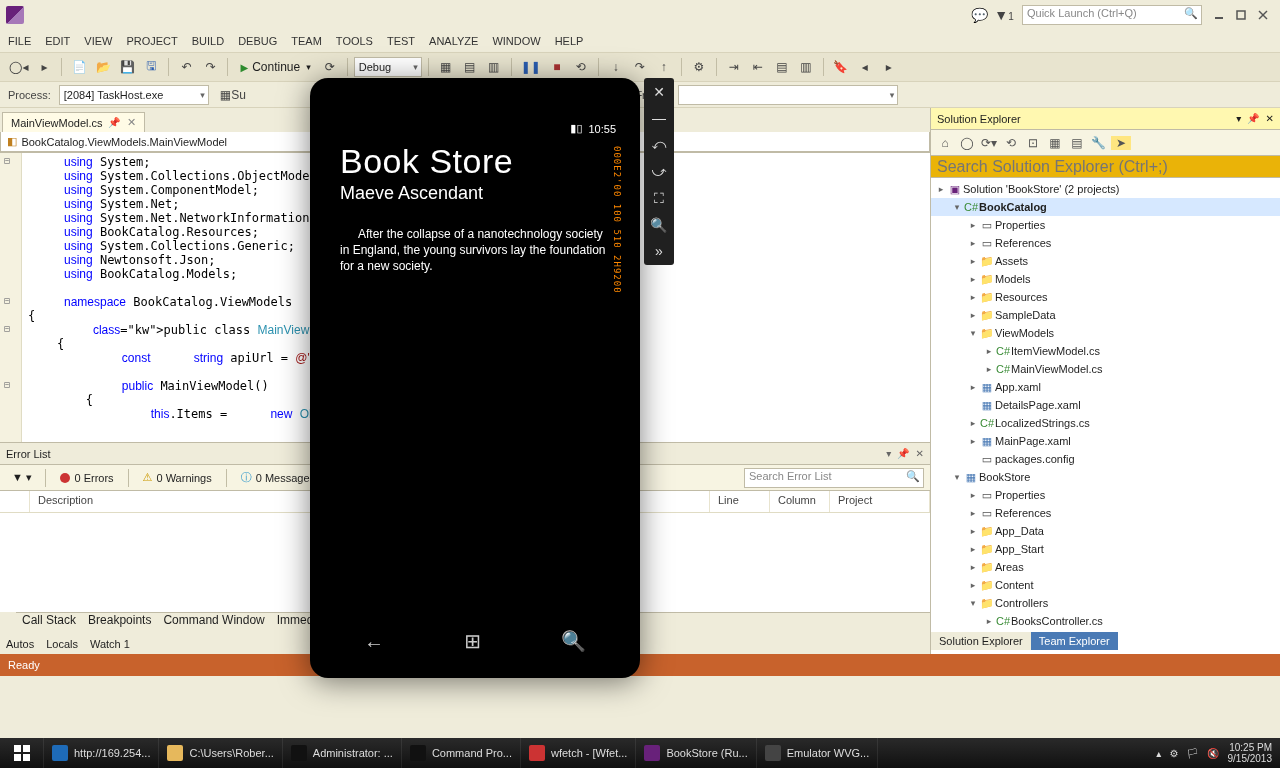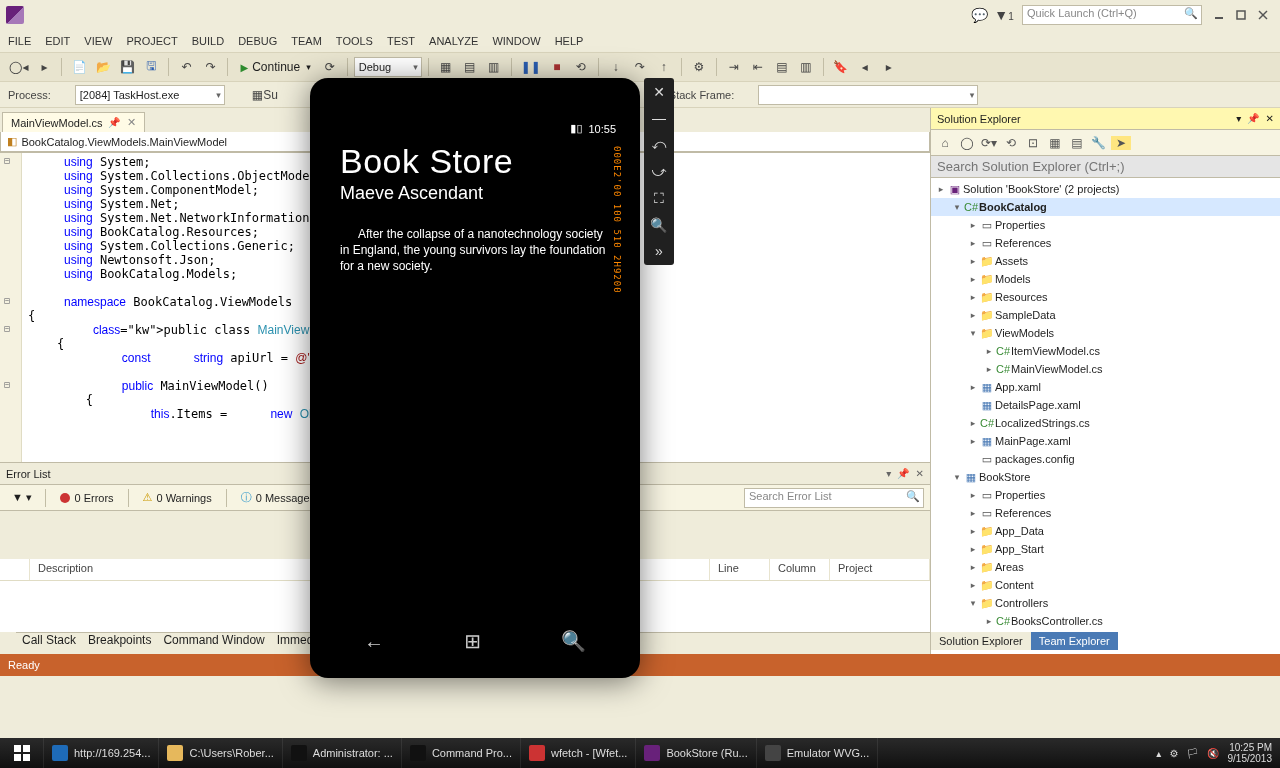--- a/index.html
+++ b/index.html
@@ -23,21 +23,21 @@
 
 .toolbar { height: 30px; background:#e8e4cf; display:flex; align-items:center; padding: 0 6px; gap:2px; border-top:1px solid #d8d3bb; border-bottom:1px solid #d8d3bb;}
 .tb-btn { height:22px; min-width:22px; padding:0 3px; display:inline-flex; align-items:center; justify-content:center; font-size:12px; color:#444; }
 .tb-sep { width:1px; height:18px; background:#c2bda5; margin:0 4px;}
 .tb-dd { border:1px solid #c0bba6; background:#fff; height:20px; min-width:68px; padding:0 14px 0 4px; font-size:11px; display:inline-flex; align-items:center; position:relative;}
 .tb-dd::after{content:"▾"; position:absolute; right:3px; font-size:9px; color:#666;}
 .tb-continue { display:inline-flex; align-items:center; gap:4px; padding:0 6px; }
 .tb-continue .play{ color:#2e8b2e; font-size:10px;}
 
 
-.debugrow { height: 26px; background:#efecda; display:flex; align-items:center; padding:0 8px; gap:24px; font-size:11px; border-bottom:1px solid #d8d3bb;}
+.debugrow { height: 26px; background:#efecda; display:flex; align-items:center; padding:0 8px; gap:8px; font-size:11px; border-bottom:1px solid #d8d3bb;}
 .debugrow label{ color:#444;}
 .dd { border:1px solid #c0bba6; background:#fff; height:20px; padding:0 14px 0 4px; font-size:11px; display:inline-flex; align-items:center; position:relative; min-width:150px;}
 .dd::after{content:"▾"; position:absolute; right:3px; font-size:9px; color:#666;}
 
 
 .main { display:flex; height: 546px; }
 .left { flex:1; display:flex; flex-direction:column; min-width:0;}
 .right { width: 350px; border-left:1px solid #c0bba6; display:flex; flex-direction:column; background:#fff;}
 
 
@@ -64,34 +64,34 @@
 
 .errorlist { height: 170px; display:flex; flex-direction:column; border-top:1px solid #c0bba6;}
 .panehdr { height:22px; background:#efecda; display:flex; align-items:center; padding:0 6px; font-size:11px; border-bottom:1px solid #c0bba6;}
 .panehdr .sp{flex:1;}
 .panehdr .ic{font-size:10px; color:#666; margin-left:6px;}
 .errtoolbar { height:26px; display:flex; align-items:center; padding:0 6px; gap:4px; border-bottom:1px solid #c0bba6; background:#f7f4e2;}
 .errbtn{display:inline-flex; align-items:center; gap:4px; padding:2px 6px; font-size:11px;}
 .errbtn .dot{width:10px;height:10px;border-radius:50%;}
 .errsearch{margin-left:auto; width:180px; height:20px; border:1px solid #c0bba6; background:#fff; padding:1px 18px 1px 4px; font-size:11px; color:#888; position:relative;}
 .errsearch::after{content:"🔍"; position:absolute; right:3px; top:1px; font-size:11px;color:#888;}
-.errcols{height:22px; display:flex; border-bottom:1px solid #e0dcc4; font-size:11px; color:#444; background:#fff;margin-top:48px;}
+.errcols{height:22px; display:flex; border-bottom:1px solid #e0dcc4; font-size:11px; color:#444; background:#fff;}
 .errcols div{border-right:1px solid #e8e4cf; padding:3px 8px;}
 .errbody{flex:1; background:#fff;}
 
 
 .ltabs{height:22px; background:#efecda; display:flex; align-items:flex-start; padding:0 6px; gap:12px; font-size:12px; border-top:1px solid #c0bba6;margin-left:16px;}
 .ltabs2{height:20px; background:#efecda; display:flex; align-items:center; padding:0 6px; gap:12px; font-size:11px;}
 
 
 .sxhdr{height:22px; background:#fff8b0; display:flex; align-items:center; padding:0 6px; font-size:11px; border-bottom:1px solid #c0bba6;}
 .sxtb{height:26px; border-bottom:1px solid #c0bba6; display:flex; align-items:center; padding:0 4px; gap:2px; background:#f7f4e2;}
 .sxtb .ic{width:20px; text-align:center; font-size:12px; color:#555;}
 .sxsearch{height:22px; border-bottom:1px solid #c0bba6;}
-.sxsearch input{width:100%; height:100%; border:none; padding:0 20px 0 6px; font-size:13px; background:#e5e5e5;}
+.sxsearch input{width:100%; height:100%; border:none; padding:0 20px 0 6px; font-size:16px; background:#eab308;}
 .sxtree{flex:1; overflow:auto; background:#fff; font-size:11px; padding:2px 0;}
 .node{display:flex; align-items:center; height:18px; padding-right:4px; white-space:nowrap;}
 .node .exp{width:12px; text-align:center; font-size:9px; color:#666;}
 .node .ico{width:16px; text-align:center; font-size:11px;}
 .fold{color:#e6b85c;} .cs{color:#388a34;} .ref{color:#555;} .xaml{color:#4a7ab5;} .sln{color:#68217a;}
 .node.sel{background:#d6e8ff;}
 .sxbottabs{height:22px; display:flex; align-items:flex-start; font-size:11px;}
 .sxbottabs .t{padding:3px 8px; background:#efecda;}
 .sxbottabs .t.active{background:#4a7ab5; color:#fff;}
 
@@ -293,20 +293,25 @@
       </div>
       <div class="errbody"></div>
     </div>
 
     <div class="ltabs" id="ltabs1">
         <span>Call Stack</span>
         <span>Breakpoints</span>
         <span>Command Window</span>
         <span>Immediat</span>
       </div>
+    <div class="ltabs2" id="ltabs2">
+        <span>Autos</span>
+        <span>Locals</span>
+        <span>Watch 1</span>
+      </div>
   </div>
 
   <div class="right">
     <div class="sxhdr">
       <span>Solution Explorer</span>
       <span class="sp" style="flex:1"></span>
       <span class="ic" style="font-size:10px;margin-left:6px">▾</span>
       <span class="ic" style="font-size:10px;margin-left:6px">📌</span>
       <span class="ic" style="font-size:10px;margin-left:6px">✕</span>
     </div>

